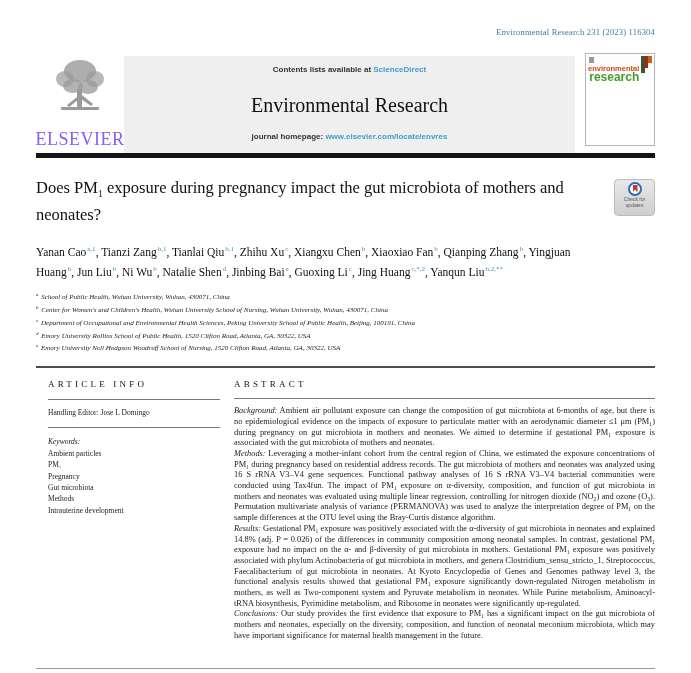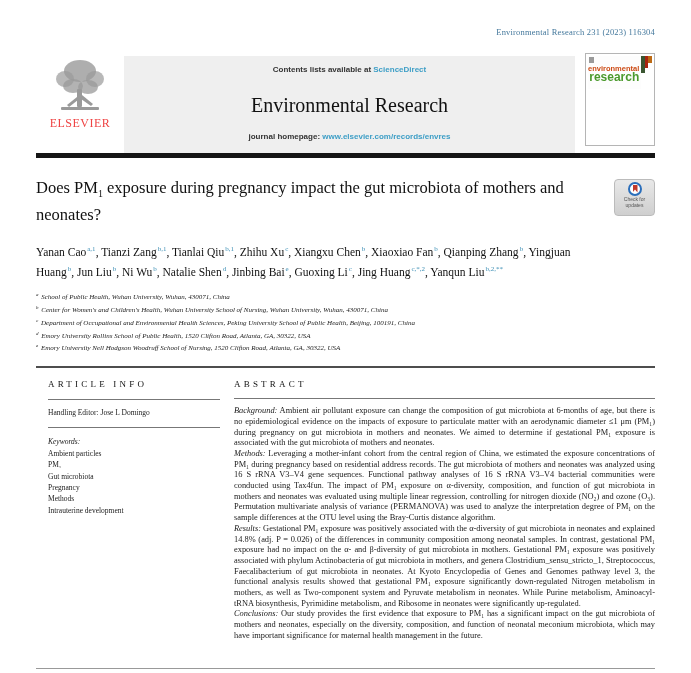--- a/index.html
+++ b/index.html
@@ -8,21 +8,21 @@
     width:691px; height:673px; margin:0 auto; background:#fff;
     font-family:"Liberation Serif","DejaVu Serif",serif;
     color:#1a1a1a; position:relative; overflow:hidden;
     padding:0 36px;
   }
   
   .journal-ref { padding-top:27px; text-align:right; font-size:8.5px; color:#44789c; letter-spacing:.2px; }
   
   .header-row { display:flex; margin-top:19px; align-items:flex-start; }
   .logo-block { width:88px; background:#fff; display:flex; flex-direction:column; align-items:center; padding-top:1px; }
-  .logo-text { color:#ef4444; font-size:12px; letter-spacing:.5px; margin-top:1px; }
+  .logo-text { color:#8b5cf6; font-size:18px; letter-spacing:.5px; margin-top:14px; }
   .header-box { flex:1; background:#efefef; text-align:center; height:97px; padding-top:9px; }
   .contents-line { font-family:"Liberation Sans",sans-serif; font-size:8px; font-weight:bold; color:#333; }
   .link { color:#3d9ec6; text-decoration:none; cursor:pointer; }
   .journal-title { font-size:20px; margin-top:20px; color:#111; }
   .homepage-line { font-family:"Liberation Sans",sans-serif; font-size:8px; font-weight:bold; color:#333; margin-top:15px; }
   .cover { width:70px; height:93px; margin-left:10px; margin-top:-3px; background:#fff; border:1px solid #b5b5b5; padding:2px; display:flex; flex-direction:row; }
   .cover-top { height:33px; position:relative; background:#fdfdfd; }
   .cover-mark { position:absolute; top:1px; left:1px; width:5px; height:6px; background:#9a9a9a; }
   .cover-title { text-align:right; padding:6px 2px 0 0; line-height:7px; font-family:"Liberation Sans",sans-serif; font-weight:bold; }
   .cover-title .c1 { color:#cc4a14; font-size:7.5px; }
@@ -84,21 +84,21 @@
           <path d="M29 38 L40 47 L38 49 L28 42 Z"></path>
           <rect x="8" y="50" width="38" height="3" rx="1"></rect>
         </g>
       </svg>
       <div class="logo-text">ELSEVIER</div>
     </div>
 
     <div class="header-box">
       <div class="contents-line"><span>Contents lists available at </span><a class="link">ScienceDirect</a></div>
       <div class="journal-title">Environmental Research</div>
-      <div class="homepage-line"><span>journal homepage: </span><a class="link">www.elsevier.com/records/envres</a></div>
+      <div class="homepage-line"><span>journal homepage: </span><a class="link">www.elsevier.com/locate/envres</a></div>
     </div>
 
     <div class="cover">
       <div class="cover-top">
         <div class="cover-mark"></div>
         <div class="cover-title">
           <span class="c1">environmental</span><br>
           <span class="c2">research</span>
         </div>
       </div>
@@ -140,22 +140,22 @@
     <div class="left-col">
       <div class="col-heading">ARTICLE INFO</div>
       <div class="mini-rule"></div>
       <div class="handling-editor">Handling Editor: Jose L Domingo</div>
       <div class="mini-rule"></div>
       <div class="kw-label">Keywords:</div>
       <div>
 
       <div class="kw"><span>Ambient particles</span></div>
           <div class="kw"><span>PM₁</span></div>
+          <div class="kw"><span>Pregnancy</span></div>
           <div class="kw"><span>Gut microbiota</span></div>
-          <div class="kw"><span>Pregnancy</span></div>
           <div class="kw"><span>Methods</span></div>
           <div class="kw"><span>Intrauterine development</span></div>
         </div>
     </div>
 
     <div class="right-col">
       <div class="col-heading">ABSTRACT</div>
       <div class="long-rule"></div>
       <div>
 

